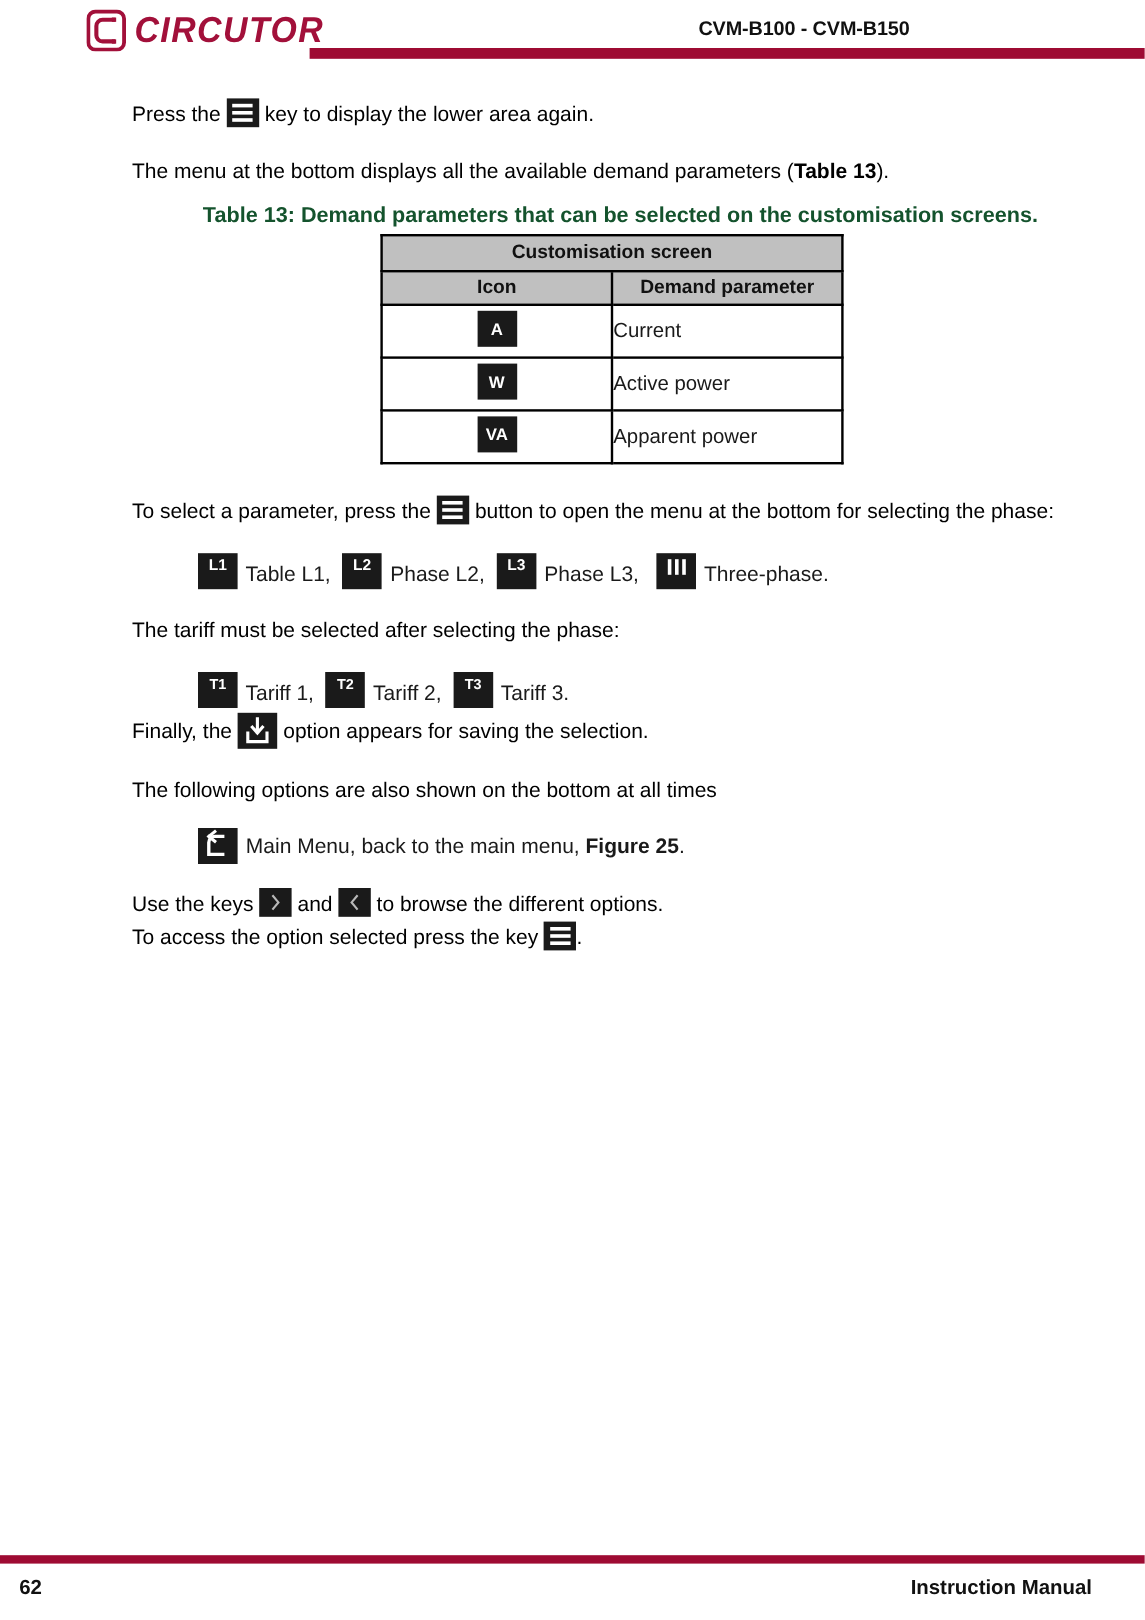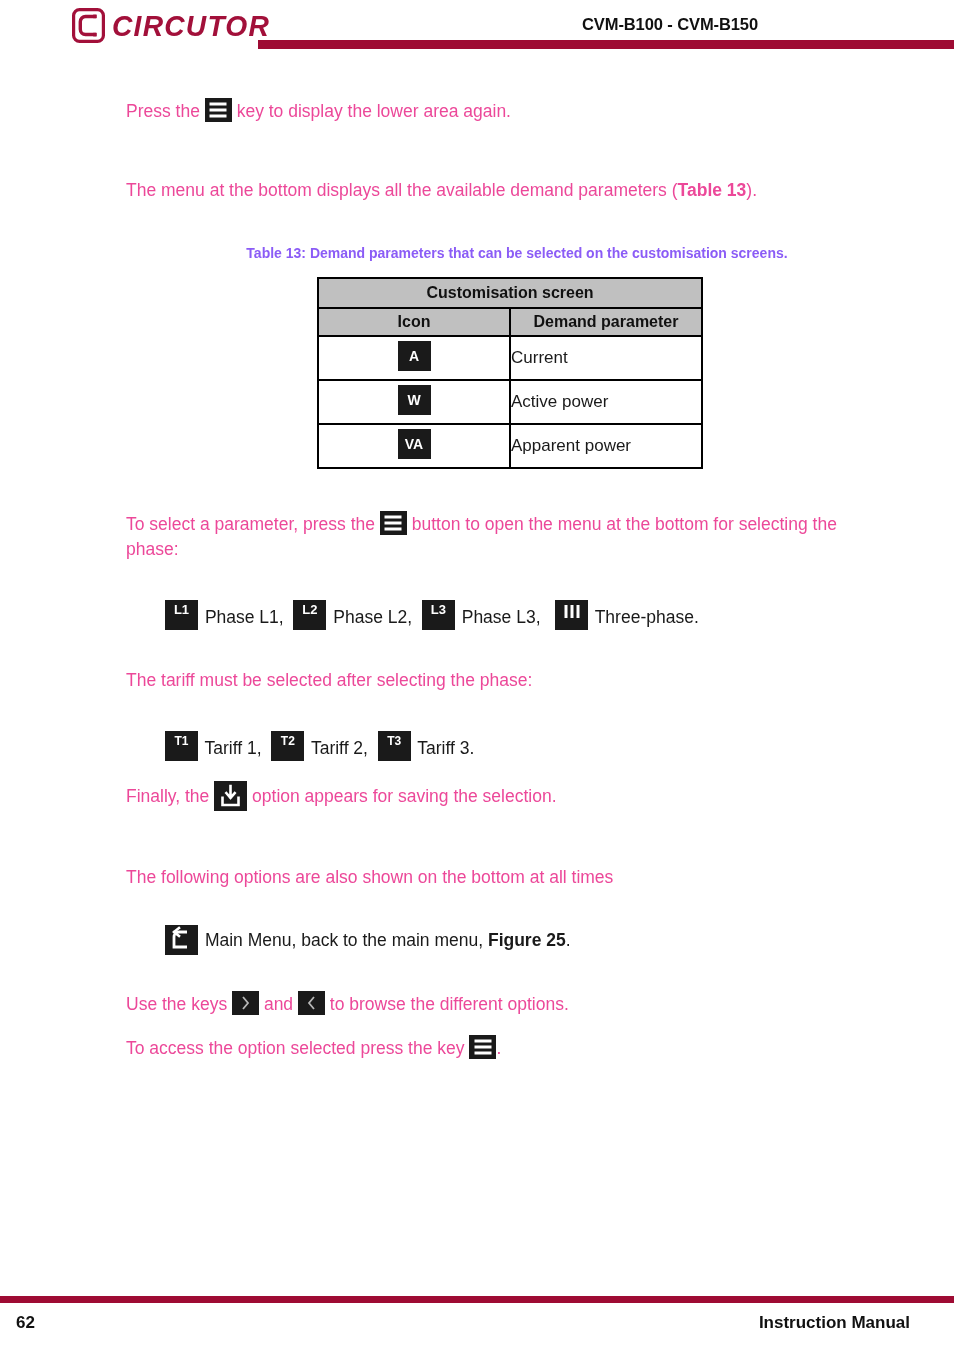--- a/index.html
+++ b/index.html
@@ -65,24 +65,24 @@
   }
 
   
   .content {
     position: absolute;
     left: 110px;
     top: 82px;
     width: 800px;
   }
   p.body-text {
-    margin: 16px;
+    margin: 0;
     font-size: 17.5px;
     line-height: 25px;
-    color: #ec4899;
+    color: #000000;
   }
   .gap-18 { height: 18px; }
   .gap-14 { height: 14px; }
   .gap-10 { height: 10px; }
   .gap-22 { height: 22px; }
   .gap-26 { height: 26px; }
   b, .bold { font-weight: bold; }
 
   
   .key {
@@ -161,24 +161,24 @@
     text-align: center;
     color: #ffffff;
     font-weight: bold;
     font-size: 14px;
     line-height: 1;
   }
 
   
   .table-caption {
     text-align: center;
-    font-size: 14px;
-    font-weight: bold;
-    color: #8b5cf6;
-    margin: 16px;
+    font-size: 18px;
+    font-weight: bold;
+    color: #14532d;
+    margin: 4px;
     padding-left: 14px;
   }
   table.demand-table {
     border-collapse: collapse;
     margin: 5px auto 0 auto;
     width: 386px;
     table-layout: fixed;
   }
   table.demand-table td, table.demand-table th {
     border: 2px solid #000000;
@@ -347,21 +347,21 @@
         </span>
     </span><span> button to open the menu at the bottom for selecting the phase:</span>
   </p>
 
   <div class="gap-22"></div>
 
   <p class="indent-row">
     <span class="key key-lg">
       <span class="key-txt" style="top:3px;font-size:13px;">L1</span>
     </span>
-    <span>Phase L1,</span>&nbsp;
+    <span>Table L1,</span>&nbsp;
     <span class="key key-lg">
       <span class="key-txt" style="top:3px;font-size:13px;">L2</span>
     </span>
     <span>Phase L2,</span>&nbsp;
     <span class="key key-lg">
       <span class="key-txt" style="top:3px;font-size:13px;">L3</span>
     </span>
     <span>Phase L3,</span>&nbsp;&nbsp;
     <span class="key key-lg">
       <span class="phase3-bars">

